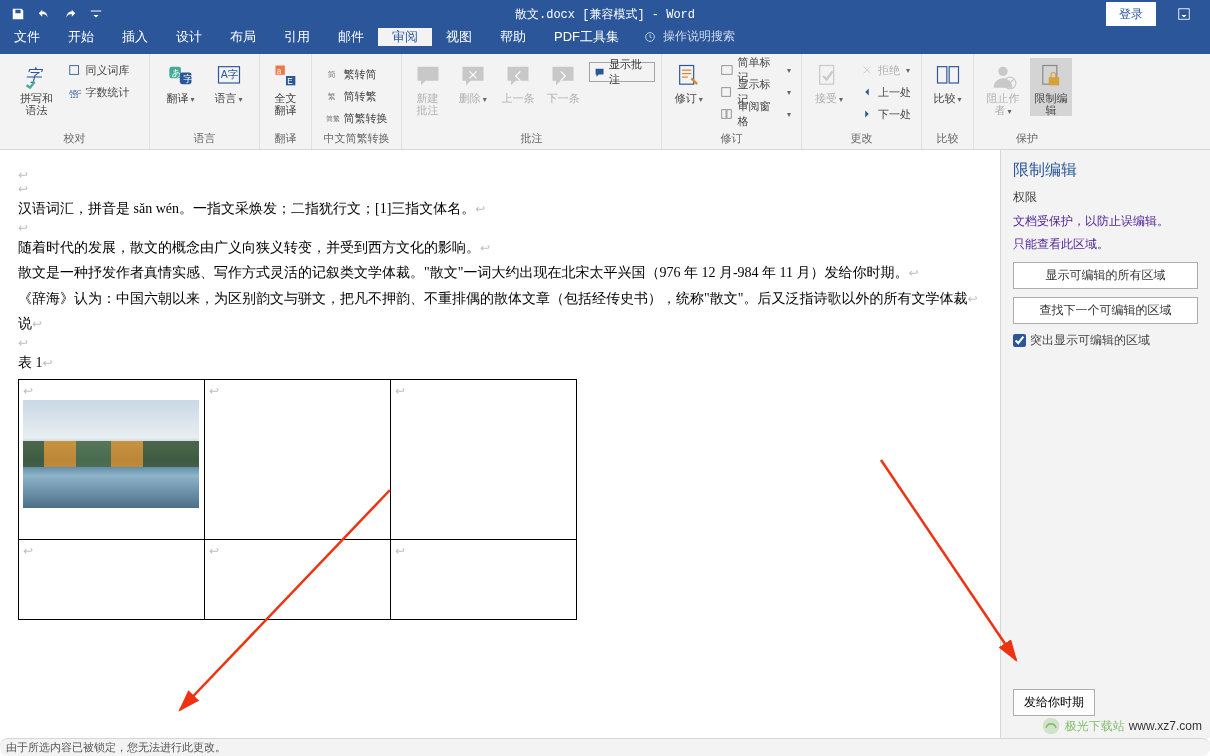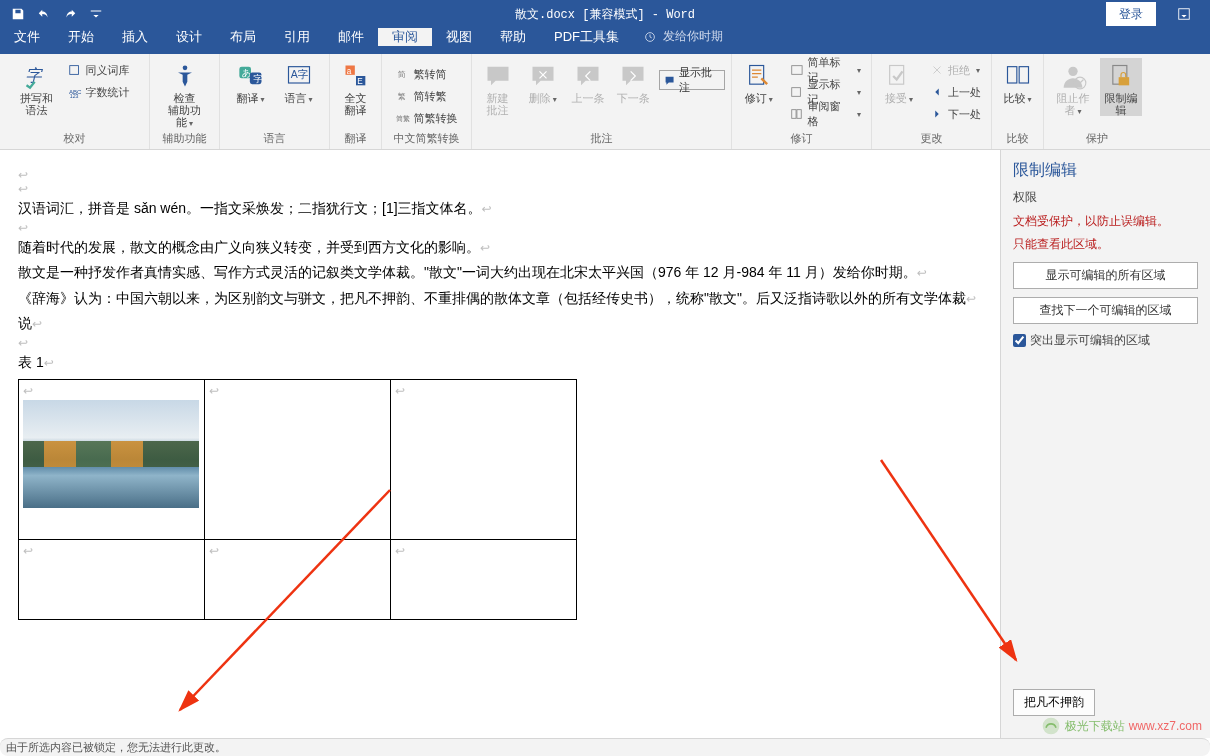--- a/index.html
+++ b/index.html
@@ -38,43 +38,43 @@
 .small-btn svg { width: 14px; height: 14px; }
 .chev { font-size: 8px; margin-left: 2px; color: #666; }
 .track-box { border: 1px solid #a5a5a5; padding: 1px 4px; display: flex; align-items: center; gap: 4px; font-size: 11px; height: 20px; }
 
 
 .doc-area { position: absolute; top: 150px; left: 0; right: 0; bottom: 18px; display: flex; }
 .page-pane { flex: 1; background: #fff; padding: 18px 10px 0 18px; overflow: hidden; position: relative; }
 .side-pane { width: 210px; background: #f3f3f3; border-left: 1px solid #d6d6d6; padding: 10px 12px; position: relative; }
 .side-title { font-size: 16px; color: #2b579a; font-weight: 400; margin-bottom: 8px; }
 .side-sub { font-size: 12px; color: #444; margin-bottom: 6px; }
-.side-text { font-size: 12px; color: #b91c1c; line-height: 1.6; margin-bottom: 4px; }
+.side-text { font-size: 12px; color: #4c1d95; line-height: 1.6; margin-bottom: 4px; }
 .side-btn-outline { display: block; border: 1px solid #adadad; background: #fff; padding: 4px 8px; font-size: 12px; color: #333; text-align: center; margin: 8px 0; width: 100%; }
 .side-check { display: flex; align-items: center; gap: 4px; font-size: 12px; color: #444; margin-top: 6px; }
 .stop-btn { position: absolute; bottom: 22px; left: 12px; border: 1px solid #adadad; background: #fdfdfd; padding: 4px 10px; font-size: 12px; }
 
 
 .doc-title { font-family: "SimSun", serif; font-size: 28px; margin: 40px 0 20px 0; }
-.doc-p { font-family: Liberation Sans, sans-serif; font-size: 14px; line-height: 1.8; color: #000; }
+.doc-p { font-family: Liberation Serif, serif; font-size: 14px; line-height: 1.8; color: #000; }
 .pmark { color: #bfbfbf; font-size: 12px; }
 .tbl { border-collapse: collapse; margin-top: 4px; }
 .tbl td { border: 1px solid #000; width: 186px; height: 160px; vertical-align: top; padding: 4px; }
 .tbl tr:nth-child(2) td { height: 80px; }
 .thumb { width: 176px; height: 108px; background: linear-gradient(to bottom, #c8d8e6 0%, #e8eef2 35%, #3a6b8f 55%, #8fb4c9 70%, #4a6f87 100%); position: relative; margin-top: 2px; }
 .thumb::before { content: ""; position: absolute; left: 0; right: 0; top: 38%; height: 24%; background: linear-gradient(to right, #3e5a3a 0 12%, #c98a2e 12% 30%, #4a6b48 30% 50%, #c98a2e 50% 68%, #3e5a3a 68% 100%); opacity: 0.9; }
 
 
 .arrow { position: absolute; pointer-events: none; }
 .arrow svg { overflow: visible; }
 
 
 .status-bar { position: absolute; bottom: 0; left: 0; right: 0; height: 18px; background: #f3f3f3; border-top: 1px solid #d6d6d6; font-size: 11px; color: #555; display: flex; align-items: center; padding: 0 6px; border-radius: 8px; }
 .watermark { position: absolute; right: 8px; bottom: 20px; font-size: 12px; color: #6ab04c; opacity: 0.8; display: flex; align-items: center; gap: 4px; }
-.watermark .g { color: #ef4444; }
+.watermark .g { color: #000000; }
 
 input[type=checkbox] { accent-color: #2b579a; }
 </style>
 </head>
 <body>
 
 <div class="title-bar">
   <div class="qat">
     <div class="qat-btn">
         <svg viewBox="0 0 16 16">
@@ -119,21 +119,21 @@
   <div class="tab">邮件</div>
   <div class="tab active">审阅</div>
   <div class="tab">视图</div>
   <div class="tab">帮助</div>
   <div class="tab">PDF工具集</div>
   <div class="tell-me">
     <svg viewBox="0 0 16 16">
         <circle cx="8" cy="8" r="5" fill="none" stroke="#cfd9ec"></circle>
         <path d="M8 5v3l2 1" stroke="#cfd9ec" fill="none"></path>
       </svg>
-    <span>发给你时期</span>
+    <span>操作说明搜索</span>
   </div>
 </div>
 
 <div class="ribbon">
 
   <div class="group" style="width:150px">
     <div class="group-body">
       <div class="big-btn">
         <div class="ico">
             <svg viewBox="0 0 24 24" fill="#2b579a">
@@ -156,34 +156,20 @@
               <text x="1" y="10" font-size="7">ABC</text>
               <text x="2" y="15" font-size="6">123</text>
             </svg>
             <span>字数统计</span>
           </div>
       </div>
     </div>
     <div class="group-label">校对</div>
   </div>
 
-  <div class="group" style="width:70px">
-    <div class="group-body">
-      <div class="big-btn">
-        <div class="ico">
-            <svg viewBox="0 0 24 24" fill="#2b579a">
-              <circle cx="12" cy="5" r="2"></circle>
-              <path d="M6 9h12l-4 2v6l-2 4-2-4v-6z"></path>
-            </svg>
-          </div>
-        <div class="lbl"><span>检查</span><br><span>辅助功能</span><span class="chev">▾</span></div>
-      </div>
-    </div>
-    <div class="group-label">辅助功能</div>
-  </div>
 
   <div class="group" style="width:110px">
     <div class="group-body">
       <div class="big-btn">
         <div class="ico">
             <svg viewBox="0 0 24 24">
               <rect x="2" y="4" width="10" height="10" fill="#4a9" rx="2"></rect>
               <text x="4" y="12" font-size="8" fill="#fff">あ</text>
               <rect x="11" y="9" width="10" height="10" fill="#2b579a" rx="2"></rect>
               <text x="14" y="17" font-size="8" fill="#fff">字</text>
@@ -277,21 +263,21 @@
       </div>
       <div class="big-btn dis">
         <div class="ico">
             <svg viewBox="0 0 24 24" fill="#c8c8c8">
               <path d="M3 4h18v12H10l-4 4v-4H3z"></path>
               <path d="M10 8l4 4-4 4" stroke="#fff" fill="none"></path>
             </svg>
           </div>
         <div class="lbl">下一条</div>
       </div>
-      <div class="track-box" style="margin-top:12px;align-self:flex-start">
+      <div class="track-box" style="margin-top:4px;align-self:flex-start">
         <svg viewBox="0 0 14 14" width="12" height="12" fill="#2b579a">
             <path d="M2 3h10v7H6l-3 3v-3H2z"></path>
           </svg>
         <span>显示批注</span>
       </div>
     </div>
     <div class="group-label">批注</div>
   </div>
 
   <div class="group" style="width:140px">
@@ -458,21 +444,21 @@
     <div class="side-title">限制编辑</div>
     <div class="side-sub">权限</div>
     <div class="side-text">文档受保护，以防止误编辑。</div>
     <div class="side-text">只能查看此区域。</div>
     <button class="side-btn-outline">显示可编辑的所有区域</button>
     <button class="side-btn-outline">查找下一个可编辑的区域</button>
     <label class="side-check">
       <input type="checkbox" checked="" style="">
       <span>突出显示可编辑的区域</span>
     </label>
-    <button class="stop-btn">把凡不押韵</button>
+    <button class="stop-btn">发给你时期</button>
 
     <div class="arrow" style="left:-130px;top:300px">
       <svg width="180" height="240">
           <defs>
             <marker id="ah2" markerWidth="10" markerHeight="10" refX="8" refY="3" orient="auto">
               <path d="M0,0 L9,3 L0,6 z" fill="#e31"></path>
             </marker>
           </defs>
           <line x1="10" y1="10" x2="145" y2="210" stroke="#e31" stroke-width="2.5" marker-end="url(#ah2)"></line>
         </svg>

